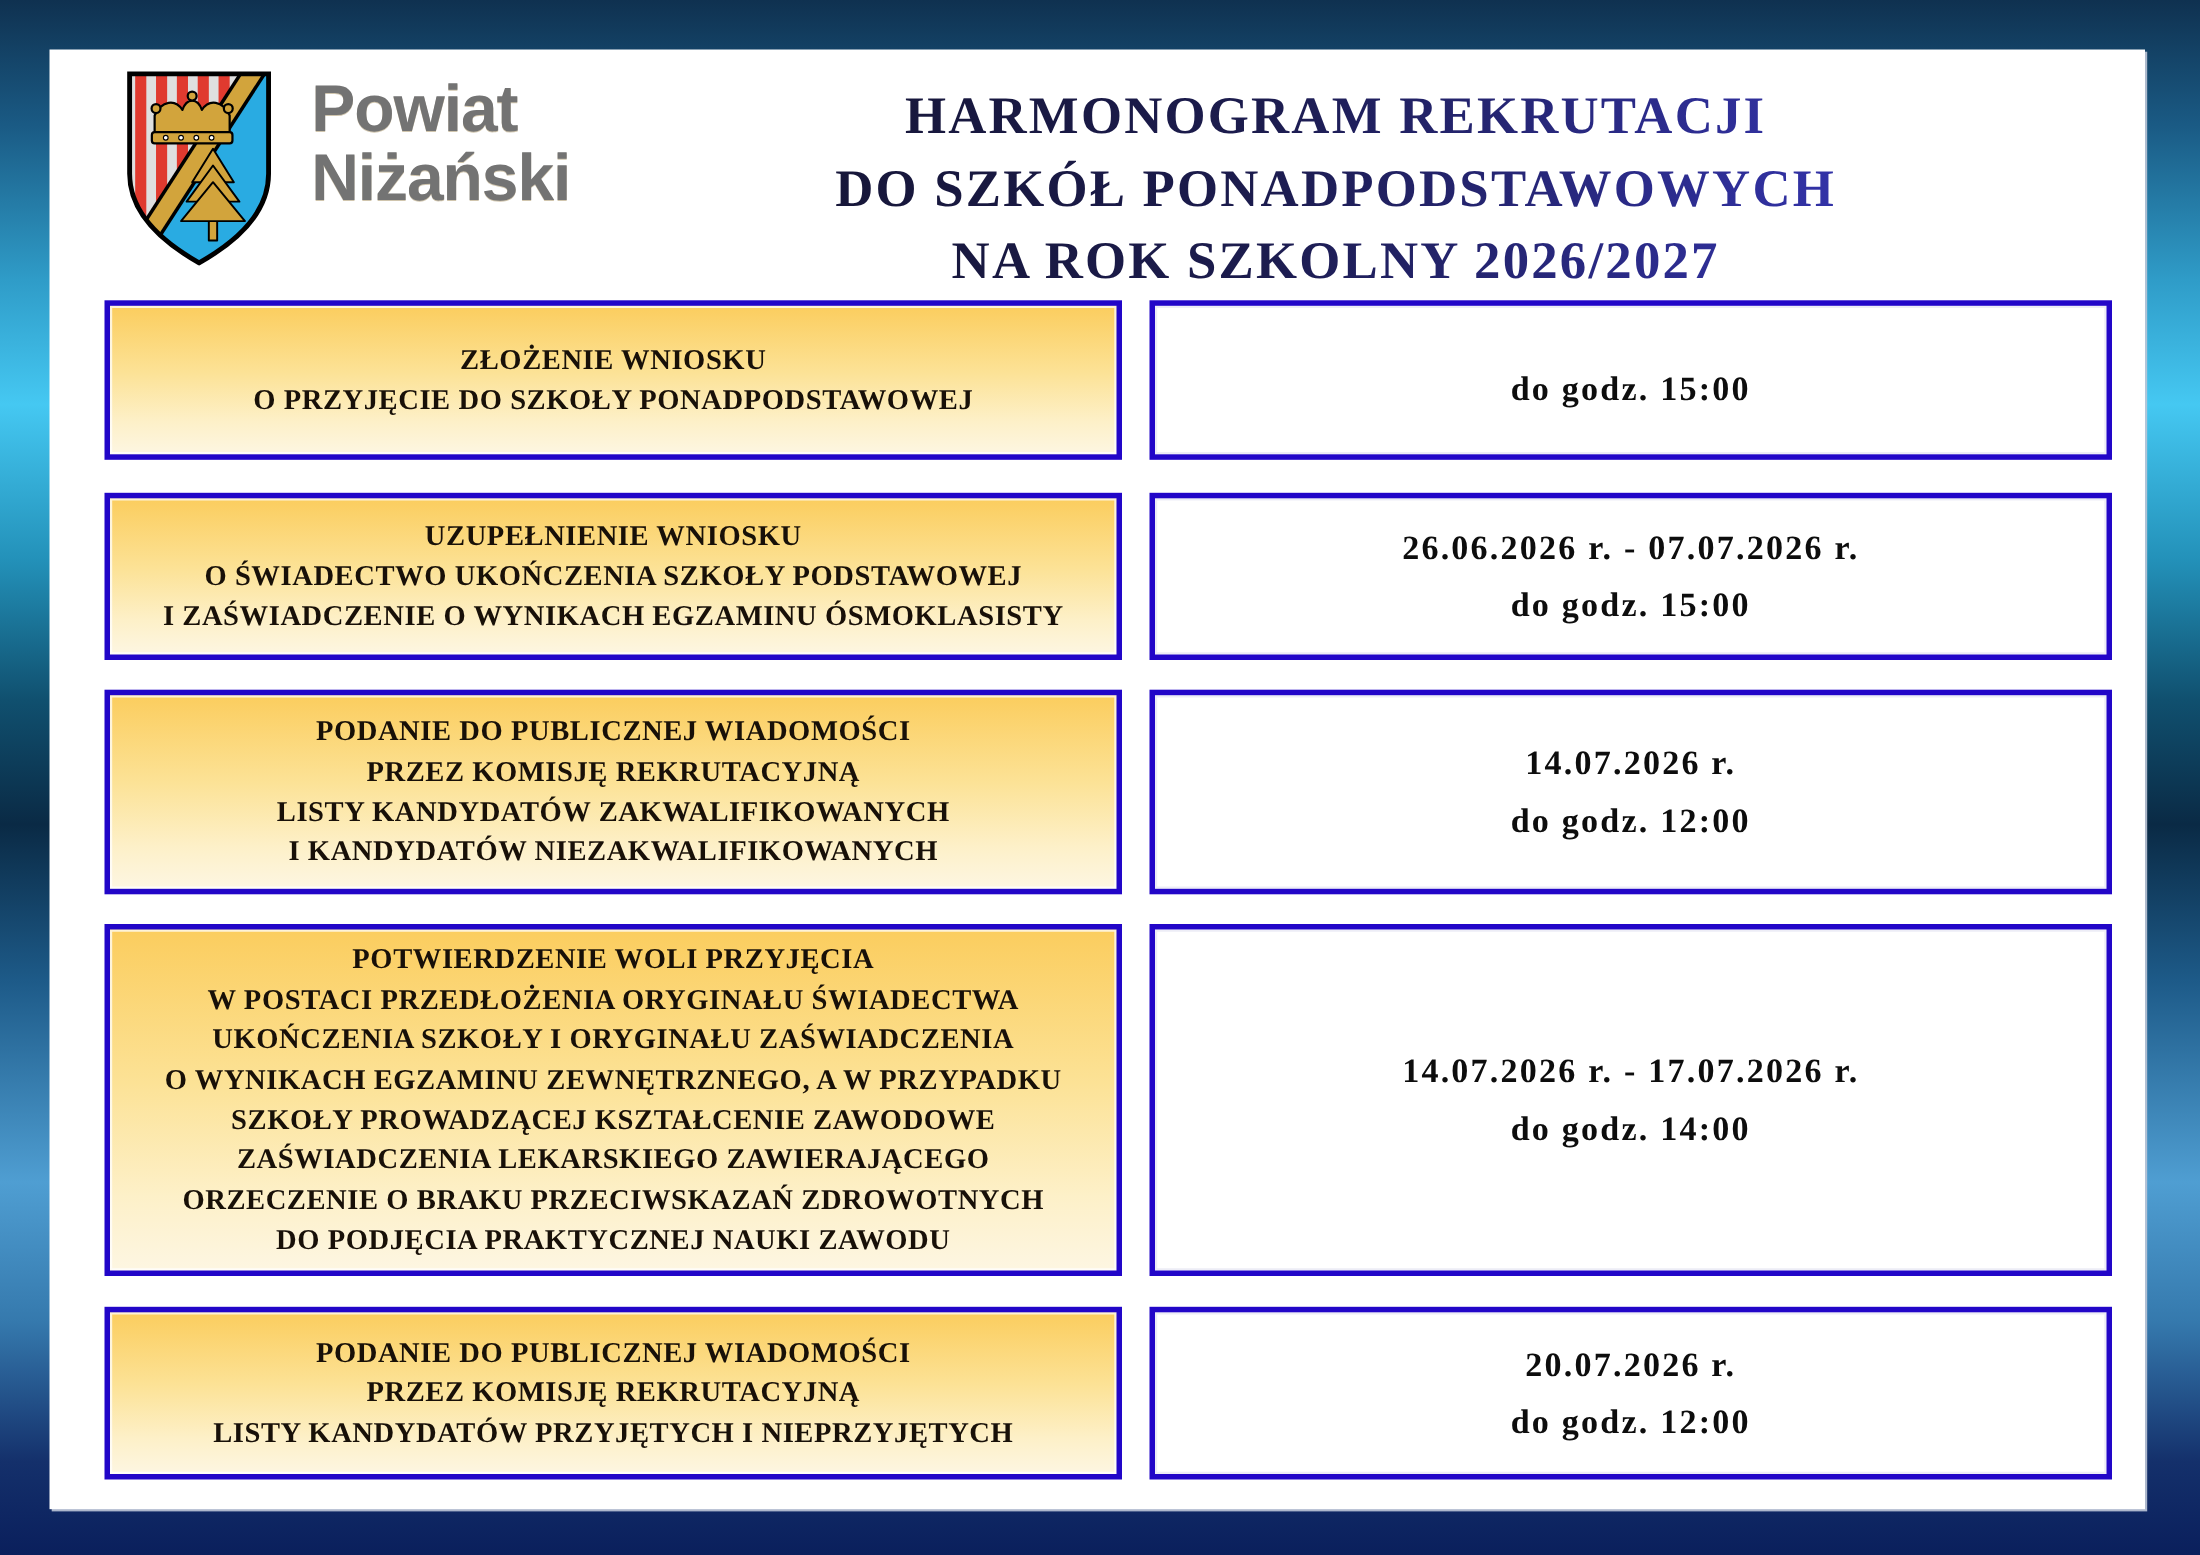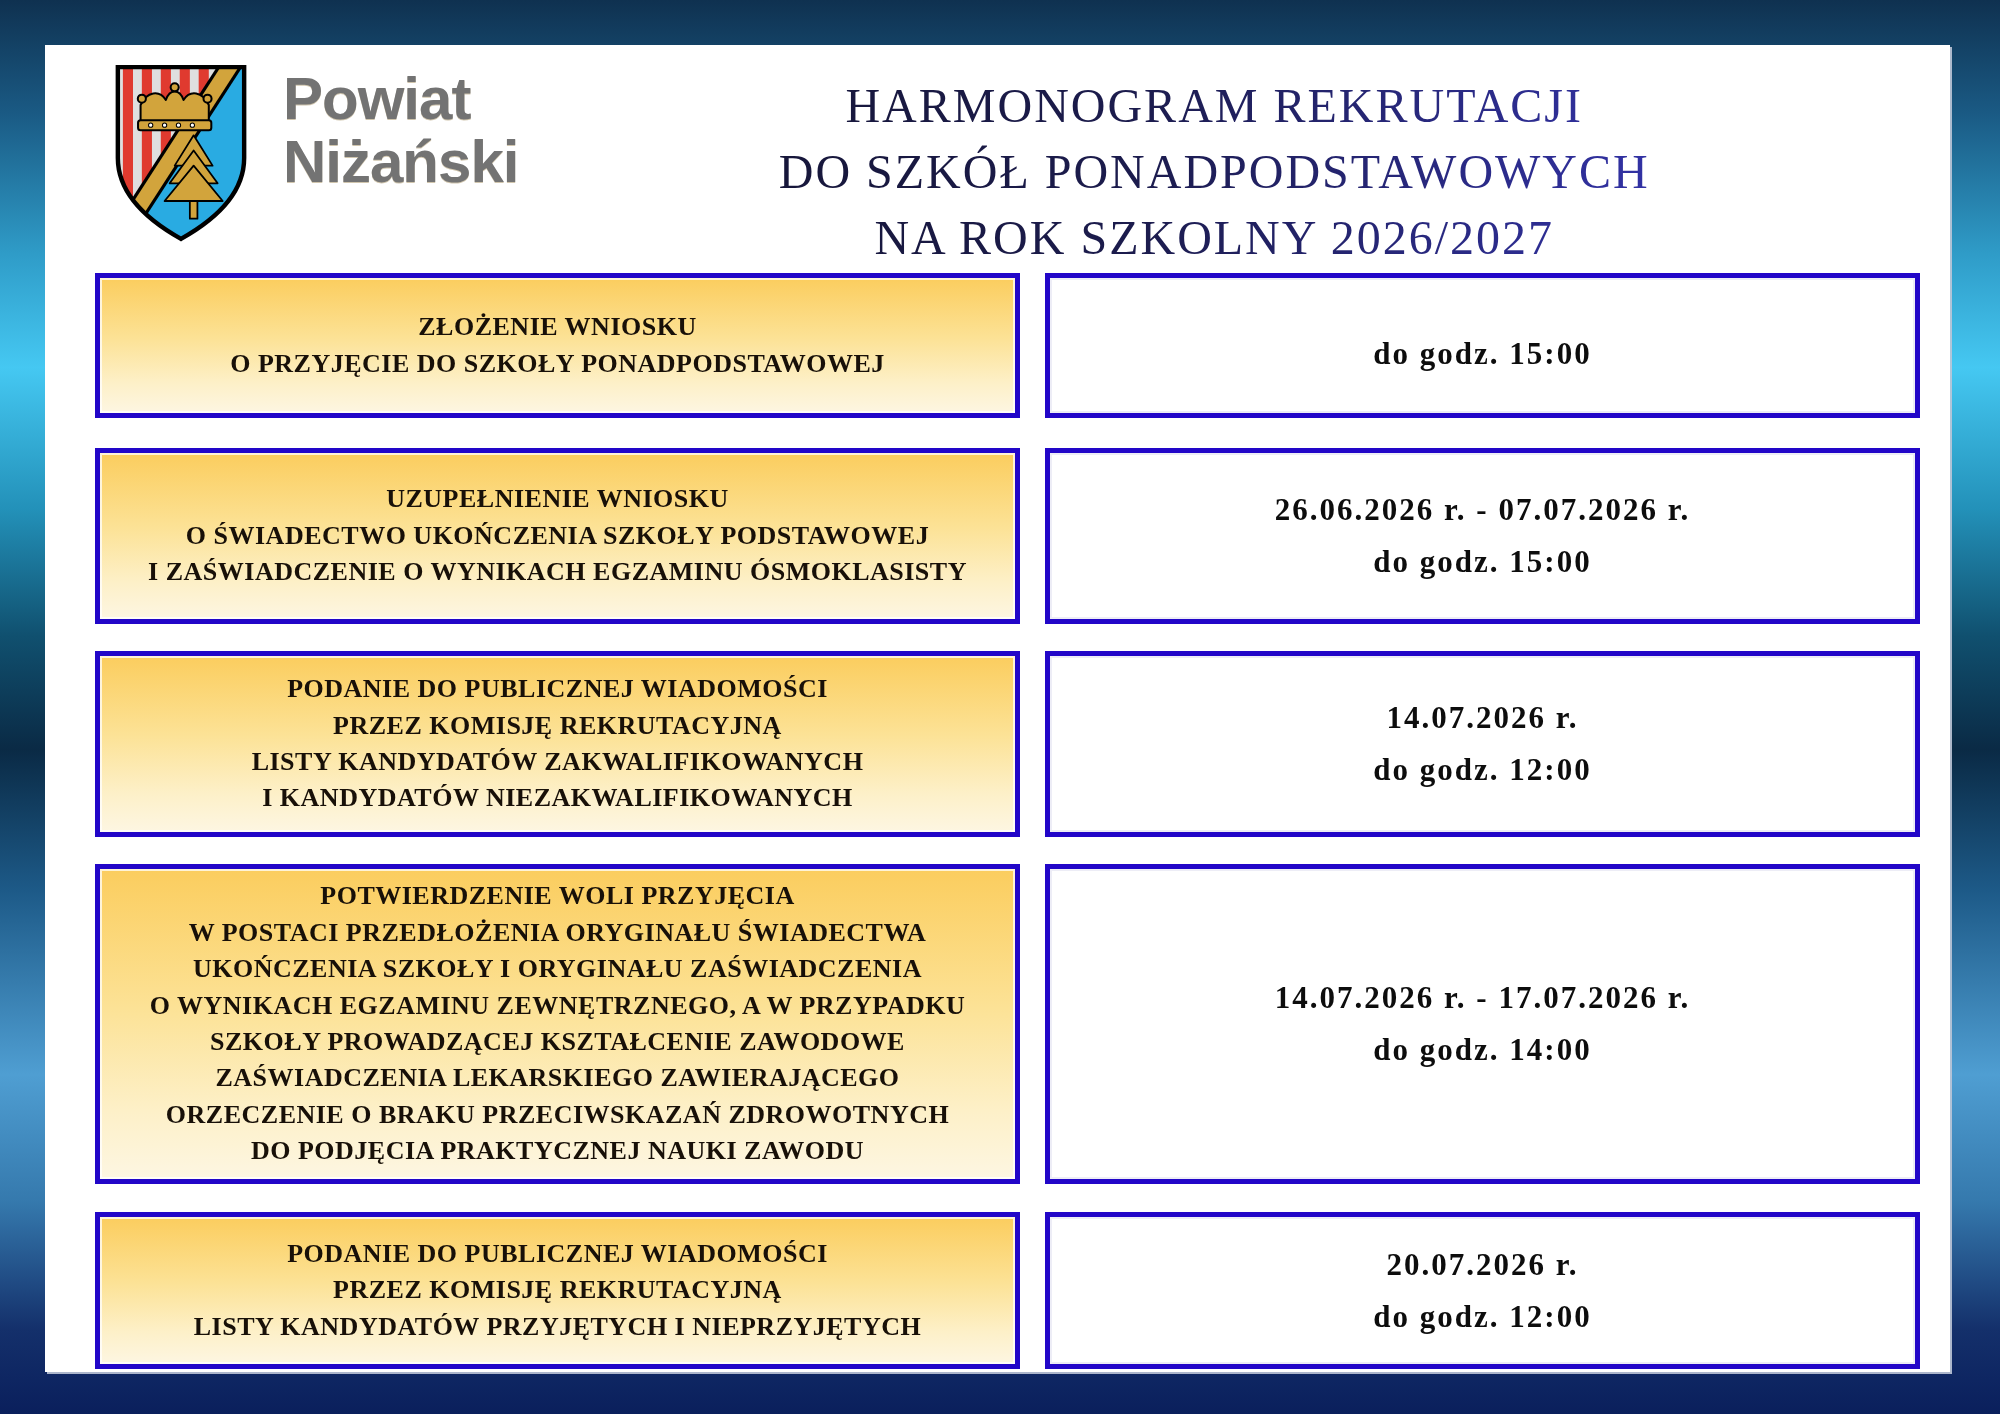--- a/index.html
+++ b/index.html
@@ -22,31 +22,31 @@
   .crest-wrap { margin:12px 0 0 60px; flex:0 0 auto; }
   .brand {
     margin:22px 0 0 26px;
     color:#737373;
     font-family:"Liberation Sans","DejaVu Sans",sans-serif;
     font-weight:bold; font-size:60px; line-height:1.05; letter-spacing:-1px;
     text-shadow:0 1px 0 rgba(120,90,20,.35);
   }
   .title {
     flex:1; text-align:center; margin:28px 60px 0 20px;
-    font-weight:normal; font-size:48px; line-height:66px; letter-spacing:2px;
+    font-weight:bold; font-size:48px; line-height:66px; letter-spacing:2px;
     background:linear-gradient(90deg,#13132d 0%,#1c1c4e 45%,#3c3ccd 100%);
     -webkit-background-clip:text; background-clip:text;
     color:transparent;
   }
 
   
   .rows { margin:0 30px 0 50px; }
   .row { display:flex; gap:25px; }
   .row:nth-child(1){ height:145px; margin-bottom:30px; }
-  .row:nth-child(2){ height:176px; margin-bottom:27px; }
+  .row:nth-child(2){ height:152px; margin-bottom:27px; }
   .row:nth-child(3){ height:186px; margin-bottom:27px; }
   .row:nth-child(4){ height:320px; margin-bottom:28px; }
   .row:nth-child(5){ height:157px; }
 
   .task-box, .date-box {
     box-sizing:border-box; border:5px solid #2206c8;
     display:flex; flex-direction:column; align-items:center; justify-content:center;
     text-align:center;
   }
   .task-box {

